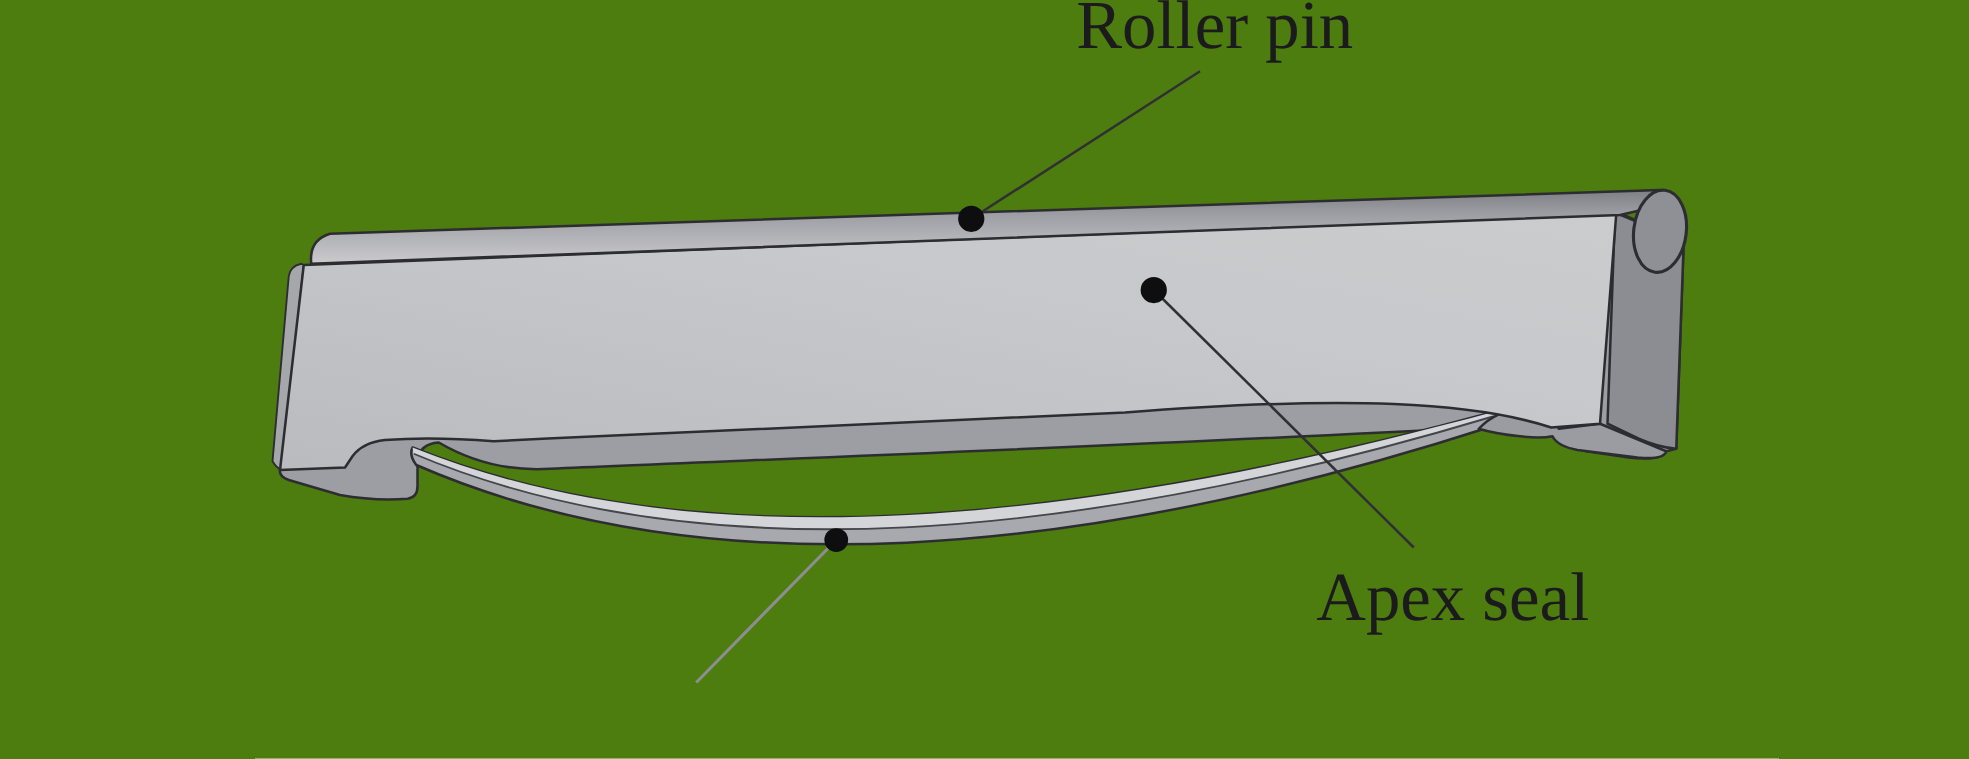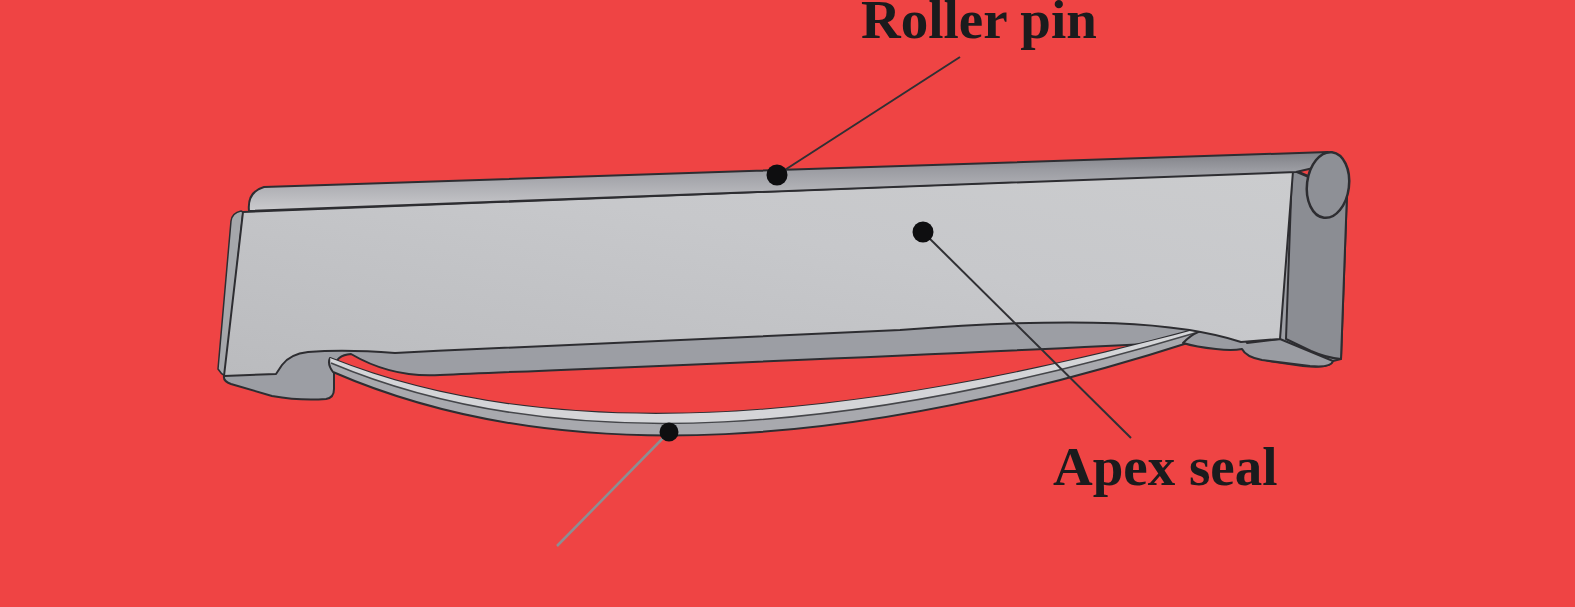--- a/index.html
+++ b/index.html
@@ -4,42 +4,41 @@
 <style>
   html, body {
     margin: 0;
     padding: 0;
     background: #ffffff;
   }
   .canvas {
     position: relative;
     width: 1575px;
     height: 607px;
-    background: #ef4444;
+    background: #4d7c0f;
     overflow: hidden;
     font-family: "Liberation Serif", "DejaVu Serif", serif;
-    font-weight: bold;
   }
   .diagram-svg {
     position: absolute;
     left: 0;
     top: 0;
     width: 1575px;
     height: 607px;
   }
   .callout-label {
     position: absolute;
     font-size: 55px;
     line-height: 1;
     color: #1b1b1d;
     white-space: nowrap;
     letter-spacing: 0px;
   }
   .label-roller-pin    { left: 861px;  top: -8px;  }
-  .label-apex-seal     { left: 1053px; top: 439px; }
+  .label-apex-seal     { left: 1053px; top: 450px; }
   .label-apex-spring   { left: 263px;  top: 537px; }
 </style>
 </head>
 <body>
 
 <div class="canvas">
 
   <svg class="diagram-svg" viewBox="0 0 1575 607" aria-hidden="true">
     <defs>
       <linearGradient id="gradStrip" x1="0" y1="0" x2="0" y2="1">

